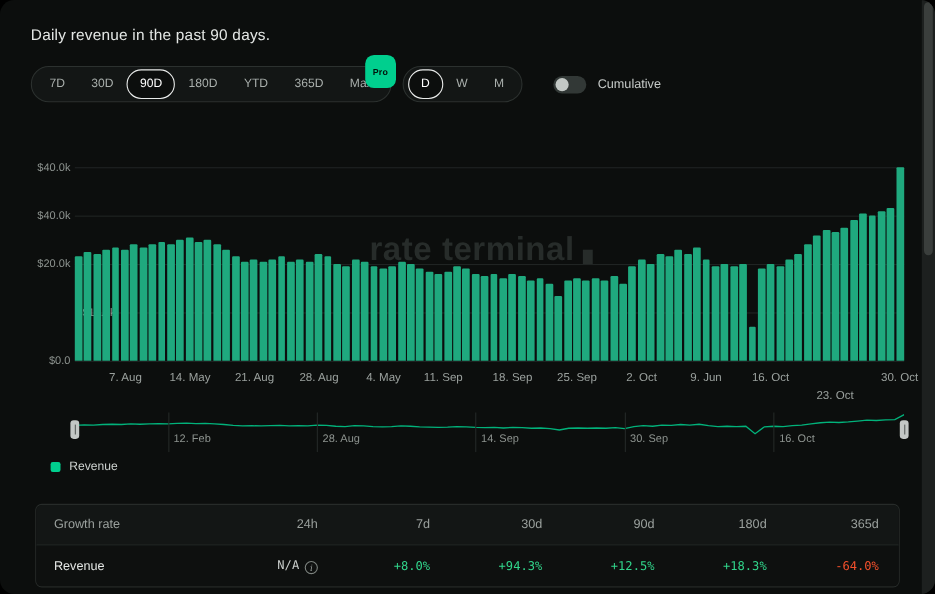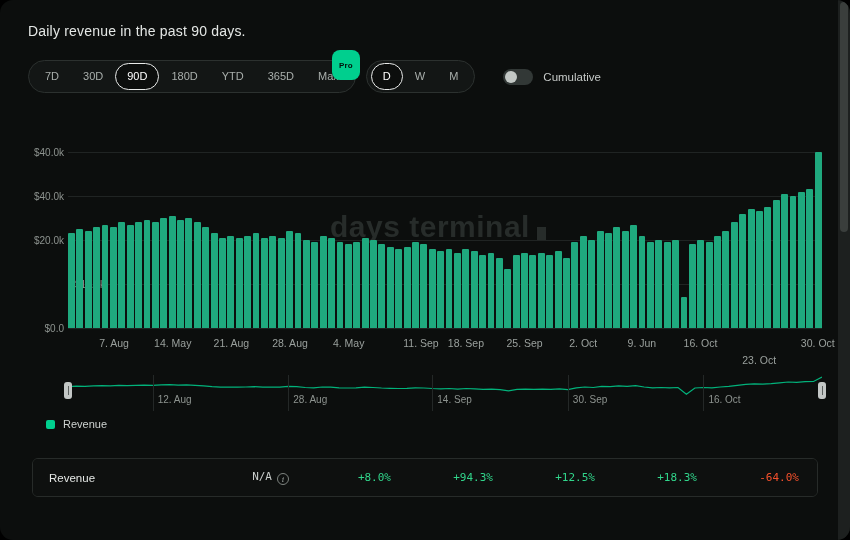--- a/index.html
+++ b/index.html
@@ -95,21 +95,21 @@
     <div class="toggle-wrap">
       <div class="switch" id="cum-switch">
         <div class="knob"></div>
       </div>
       <span class="toggle-label">Cumulative</span>
     </div>
   </div>
 
   <div class="chart-wrap">
     <div class="watermark">
-      <span>days terminal</span>
+      <span>rate terminal</span>
       <i class="wm-cursor"></i>
     </div>
     <div id="grid-layer">
         <div class="gridline" style="top: 12px;"></div>
         <div class="gridline" style="top: 56px;"></div>
         <div class="gridline" style="top: 100px;"></div>
         <div class="gridline" style="top: 144px;"></div>
         <div class="gridline" style="top: 188px;"></div>
       </div>
     <div id="ylabels">
@@ -210,57 +210,66 @@
         <div class="bar" style="height: 136.4px;"></div>
         <div class="bar" style="height: 138.6px;"></div>
         <div class="bar" style="height: 176px;"></div>
       </div>
     <div id="xlabels">
         <span class="xlabel" style="left: 86.0778px; top: 197px;">7. Aug</span>
         <span class="xlabel" style="left: 144.722px; top: 197px;">14. May</span>
         <span class="xlabel" style="left: 203.367px; top: 197px;">21. Aug</span>
         <span class="xlabel" style="left: 262.011px; top: 197px;">28. Aug</span>
         <span class="xlabel" style="left: 320.656px; top: 197px;">4. May</span>
-        <span class="xlabel" style="left: 393px; top: 197px; text-align: right;">11. Sep</span>
+        <span class="xlabel" style="left: 375px; top: 197px; text-align: right;">11. Sep</span>
         <span class="xlabel" style="left: 437.944px; top: 197px;">18. Sep</span>
         <span class="xlabel" style="left: 496.589px; top: 197px;">25. Sep</span>
         <span class="xlabel" style="left: 555.233px; top: 197px;">2. Oct</span>
         <span class="xlabel" style="left: 613.878px; top: 197px;">9. Jun</span>
         <span class="xlabel" style="left: 672.522px; top: 197px;">16. Oct</span>
         <span class="xlabel" style="left: 731.167px; top: 214px;">23. Oct</span>
         <span class="xlabel" style="left: 789.811px; top: 197px;">30. Oct</span>
       </div>
   </div>
 
   <div class="nav">
     <svg id="nav-svg" width="754" height="36">
         <polyline points="0.0,11.7 8.5,11.2 16.9,11.4 25.4,10.9 33.9,10.7 42.4,10.9 50.8,10.4 59.3,10.7 67.8,10.4 76.2,10.1 84.7,10.4 93.2,9.9 101.7,9.6 110.1,10.1 118.6,9.9 127.1,10.4 135.6,10.9 144.0,11.7 152.5,12.2 161.0,12.0 169.4,12.2 177.9,12.0 186.4,11.7 194.9,12.2 203.3,12.0 211.8,12.2 220.3,11.4 228.7,11.7 237.2,12.5 245.7,12.8 254.2,12.0 262.6,12.2 271.1,12.8 279.6,13.0 288.0,12.8 296.5,12.2 305.0,12.5 313.5,13.0 321.9,13.3 330.4,13.5 338.9,13.3 347.3,12.8 355.8,13.0 364.3,13.5 372.8,13.8 381.2,13.5 389.7,14.1 398.2,13.5 406.7,13.8 415.1,14.3 423.6,14.1 432.1,14.6 440.5,15.9 449.0,14.3 457.5,14.1 466.0,14.3 474.4,14.1 482.9,14.3 491.4,13.8 499.8,14.6 508.3,12.8 516.8,12.0 525.3,12.5 533.7,11.4 542.2,11.7 550.7,10.9 559.1,11.4 567.6,10.7 576.1,12.0 584.6,12.8 593.0,12.5 601.5,12.8 610.0,12.5 618.4,19.3 626.9,13.0 635.4,12.5 643.9,12.8 652.3,12.0 660.8,11.4 669.3,10.4 677.8,9.3 686.2,8.8 694.7,9.1 703.2,8.6 711.6,7.8 720.1,7.0 728.6,7.3 737.1,6.7 745.5,6.5 754.0,2.0" fill="none" stroke="#00cf8e" stroke-width="1.2" opacity="0.85"></polyline>
       </svg>
     <div id="nav-ticks">
         <div class="nav-tick-line" style="left: 84.7191px;"></div>
-        <span class="nav-tick-label" style="left: 84.7191px;">12. Aug</span>
+        <span class="nav-tick-label" style="left: 84.7191px;">12. Feb</span>
         <div class="nav-tick-line" style="left: 220.27px;"></div>
         <span class="nav-tick-label" style="left: 220.27px;">28. Aug</span>
         <div class="nav-tick-line" style="left: 364.292px;"></div>
         <span class="nav-tick-label" style="left: 364.292px;">14. Sep</span>
         <div class="nav-tick-line" style="left: 499.843px;"></div>
         <span class="nav-tick-label" style="left: 499.843px;">30. Sep</span>
         <div class="nav-tick-line" style="left: 635.393px;"></div>
         <span class="nav-tick-label" style="left: 635.393px;">16. Oct</span>
       </div>
     <div class="nav-handle left"></div>
     <div class="nav-handle right"></div>
   </div>
 
   <div class="legend">
     <span class="swatch"></span>
     <span class="legend-label">Revenue</span>
   </div>
 
   <div class="table">
+    <div class="trow head">
+      <div class="tcell first">Growth rate</div>
+      <div class="tcell">24h</div>
+      <div class="tcell">7d</div>
+      <div class="tcell">30d</div>
+      <div class="tcell">90d</div>
+      <div class="tcell">180d</div>
+      <div class="tcell">365d</div>
+    </div>
     <div class="trow body">
       <div class="tcell first">Revenue</div>
       <div class="tcell cell-val na">
         <span>N/A</span><span class="info-i">i</span>
       </div>
       <div class="tcell cell-val pos">+8.0%</div>
       <div class="tcell cell-val pos">+94.3%</div>
       <div class="tcell cell-val pos">+12.5%</div>
       <div class="tcell cell-val pos">+18.3%</div>
       <div class="tcell cell-val neg">-64.0%</div>

